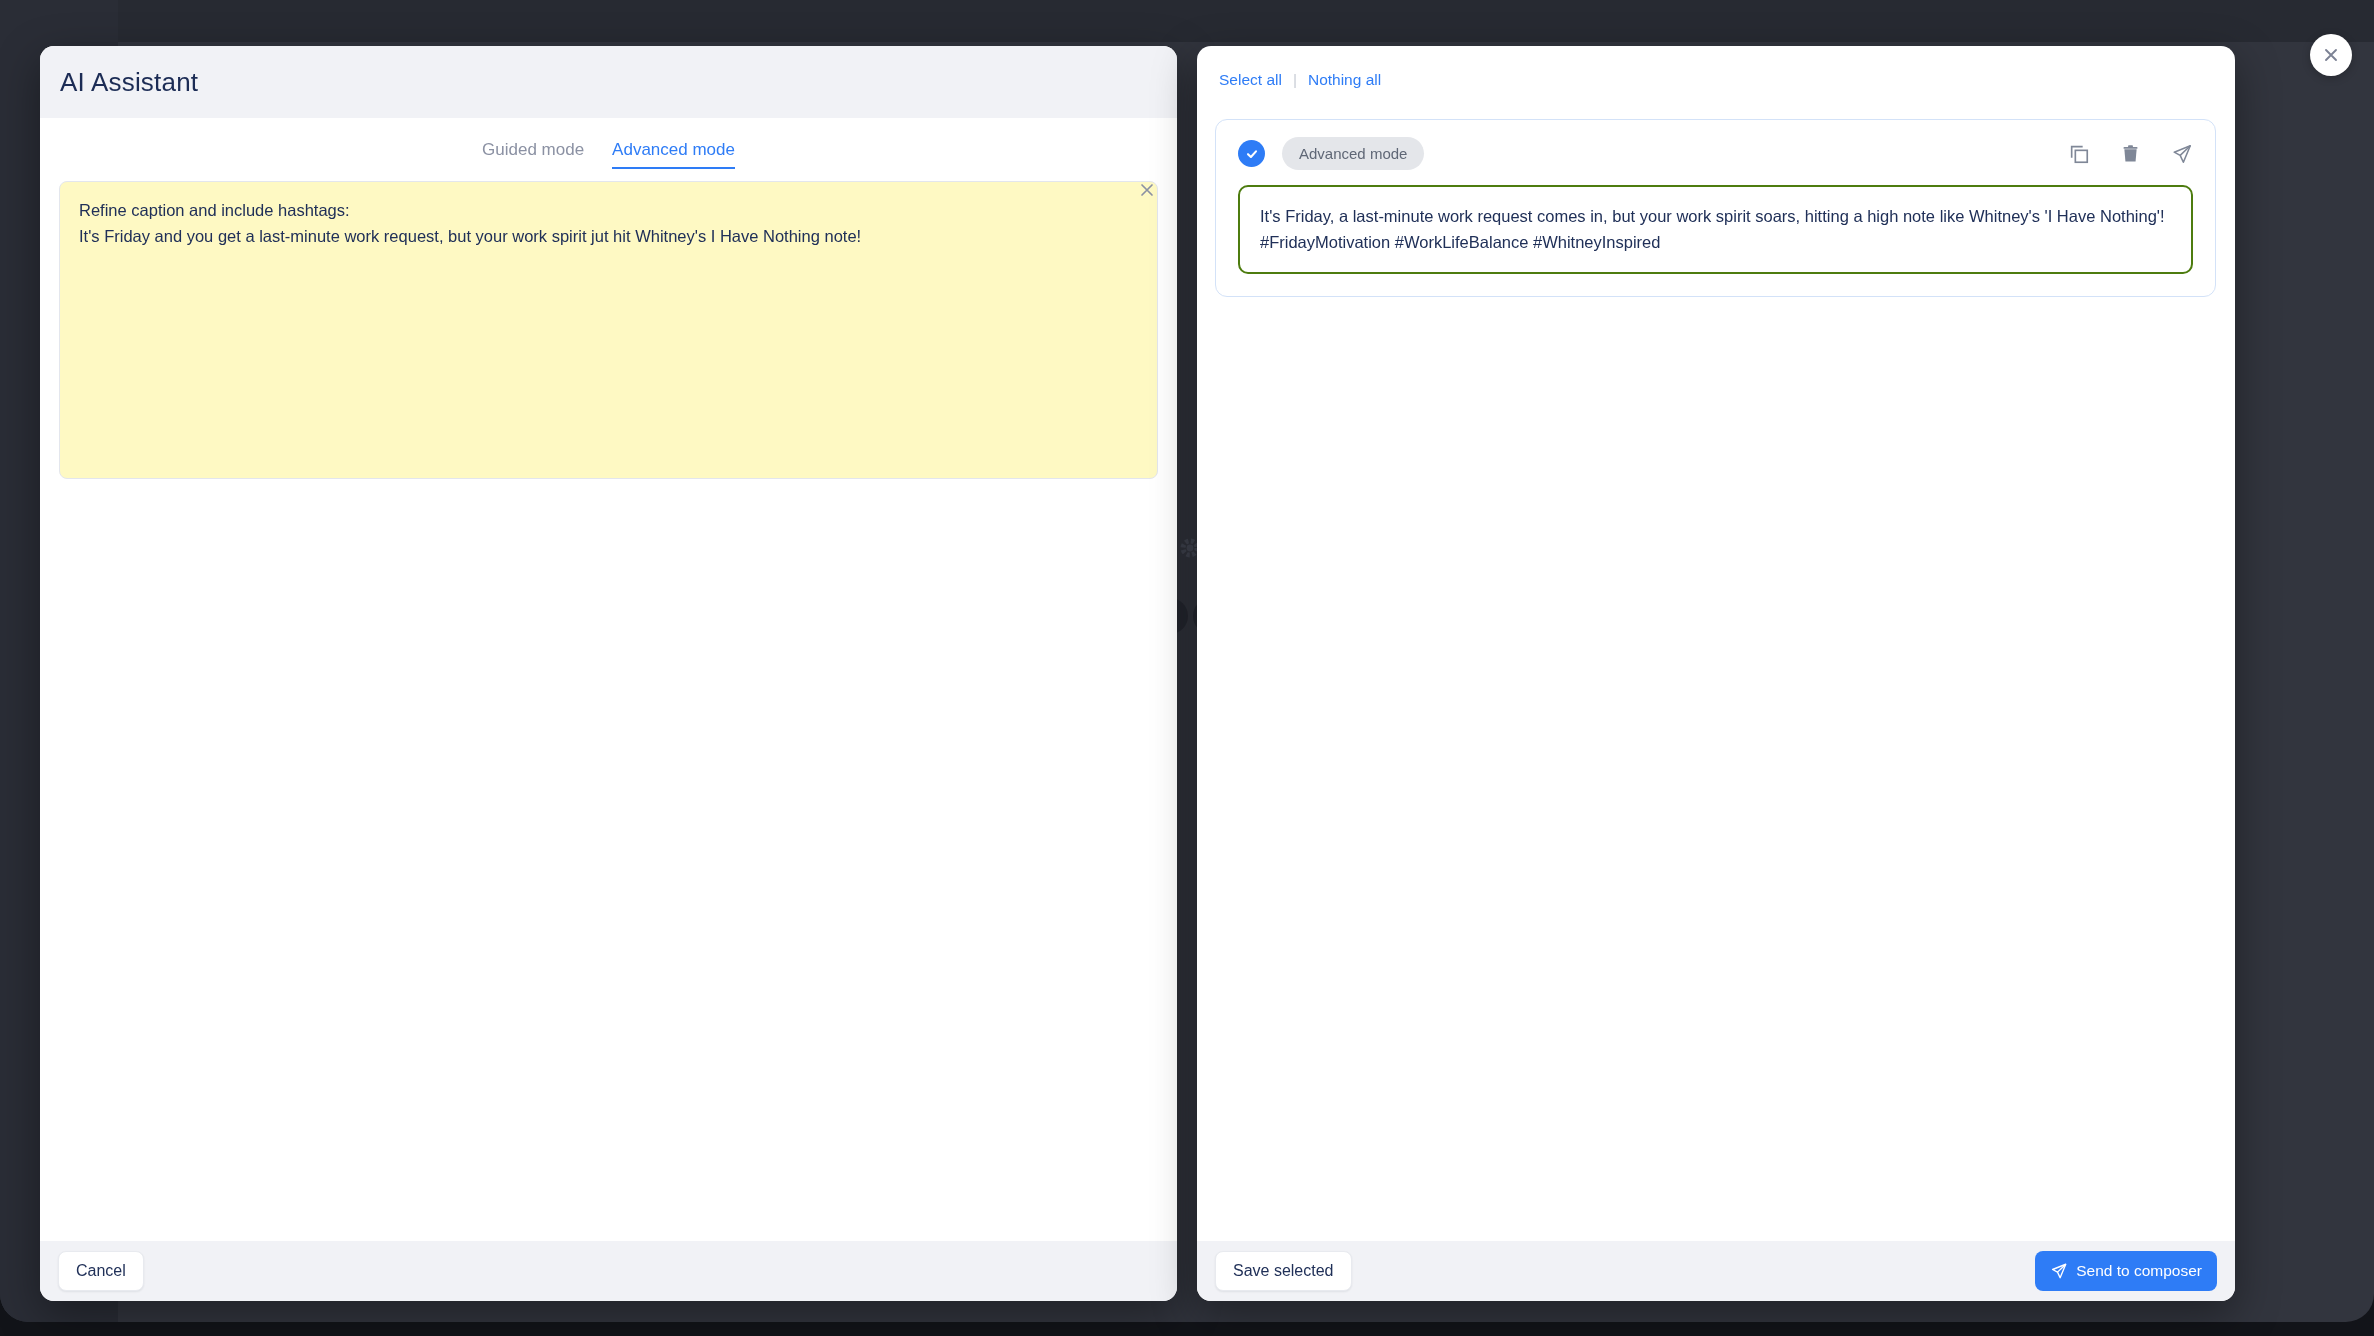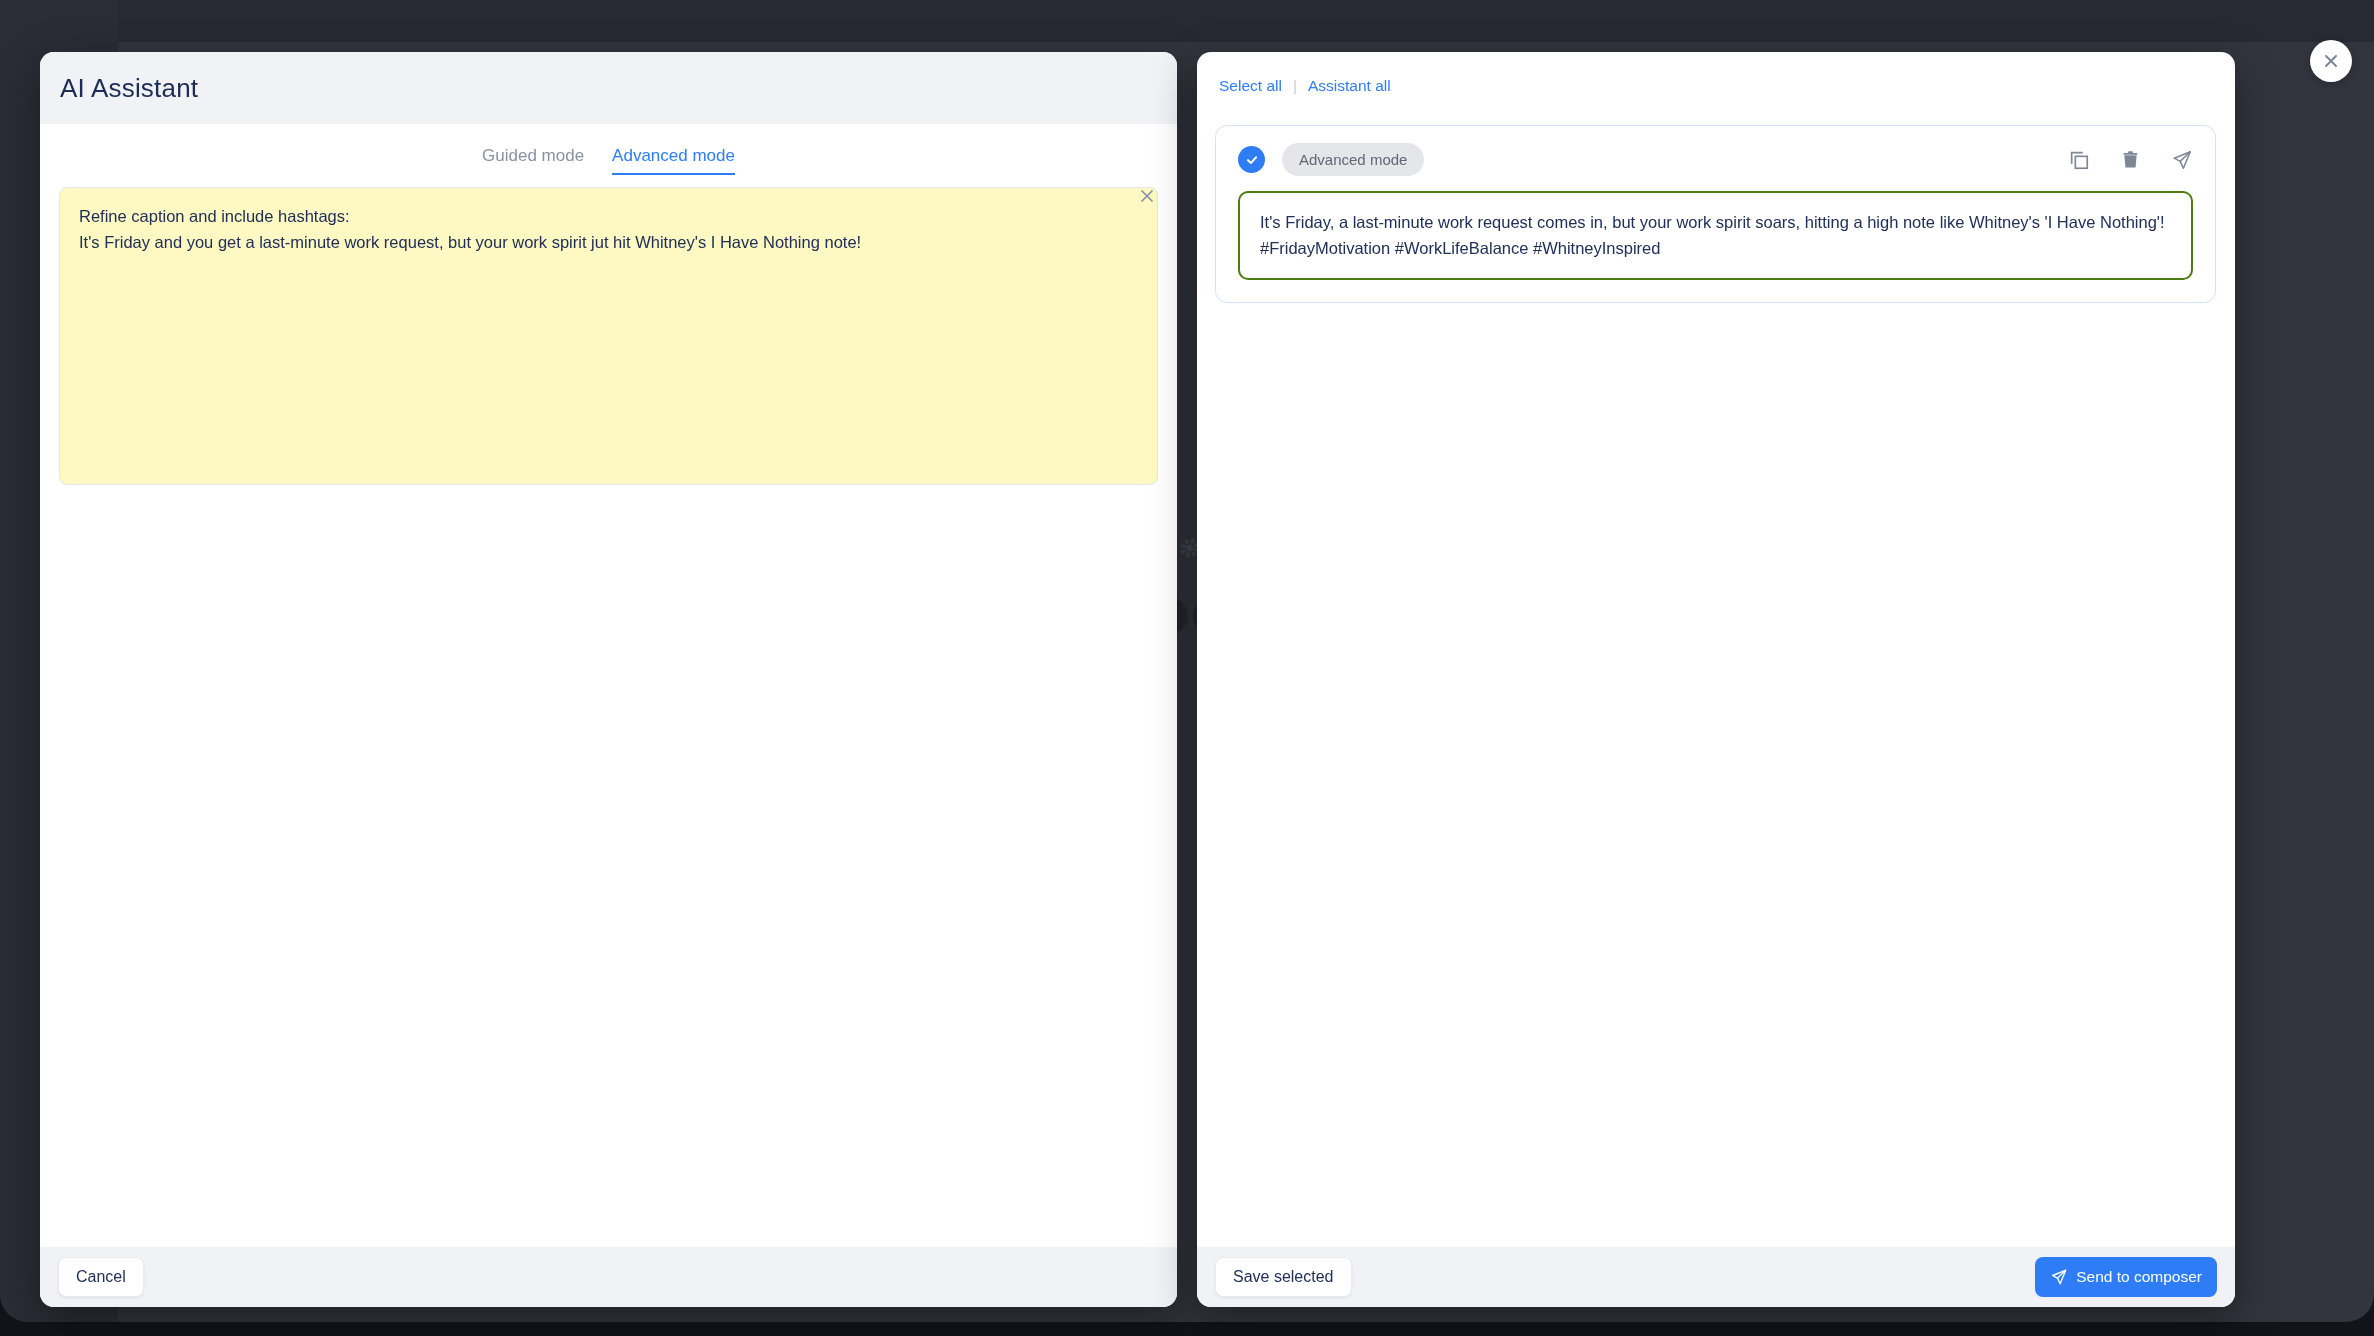--- a/index.html
+++ b/index.html
@@ -13,21 +13,21 @@
   .backdrop-side { position:absolute; left:0; top:0; width:118px; height:1322px;
     background:#2a2d36; border-radius:0 0 0 28px; }
   .bg-logo { position:absolute; left:48px; top:62px; width:48px; height:48px; border-radius:50%;
     background:rgba(70,140,150,.32); }
   .bg-navicon { position:absolute; left:52px; width:40px; height:40px; border-radius:10px;
     background:rgba(255,255,255,.05); }
   .bg-gear { position:absolute; left:1180px; top:538px; opacity:.85; }
   .bg-dot { position:absolute; top:598px; width:36px; height:36px; border-radius:50%; background:#262932; }
 
   
-  .panel { position:absolute; top:52px; height:1255px; background:#ffffff; border-radius:14px;
+  .panel { position:absolute; top:46px; height:1255px; background:#ffffff; border-radius:14px;
     box-shadow:0 14px 44px rgba(0,0,0,.38); display:flex; flex-direction:column; }
   .panel-footer { height:60px; background:#f1f2f6; display:flex; align-items:center;
     padding:0 18px; border-radius:0 0 14px 14px; flex:none; }
   .btn-white { background:#ffffff; color:#203058; border:1px solid #e8eaef; border-radius:8px;
     height:40px; padding:0 17px; font-size:16px; font-family:inherit; cursor:pointer;
     box-shadow:0 1px 2px rgba(16,24,40,.08); }
   .btn-blue { background:#2e7cf6; color:#ffffff; border:none; border-radius:8px; height:40px;
     padding:0 15px; font-size:15.5px; font-family:inherit; cursor:pointer;
     display:inline-flex; align-items:center; gap:8px; }
 
@@ -136,21 +136,21 @@
     <button class="close-btn" title="Close">
       <svg width="18" height="18" viewBox="0 0 18 18">
         <path d="M4 4 L14 14 M14 4 L4 14" stroke="#7c8294" stroke-width="1.9" stroke-linecap="round"></path>
       </svg>
     </button>
 
     <div class="rp-body">
       <div class="select-links">
         <span class="link">Select all</span>
         <span class="link-sep">|</span>
-        <span class="link">Assistant all</span>
+        <span class="link">Nothing all</span>
       </div>
 
       <div class="result-card">
         <div class="card-head">
           <div class="check-circle">
             <svg width="14" height="14" viewBox="0 0 14 14">
               <path d="M3 7.2 L5.9 10 L11 4.4" fill="none" stroke="#ffffff" stroke-width="2.1" stroke-linecap="round" stroke-linejoin="round"></path>
             </svg>
           </div>
           <div class="mode-badge">Advanced mode</div>

